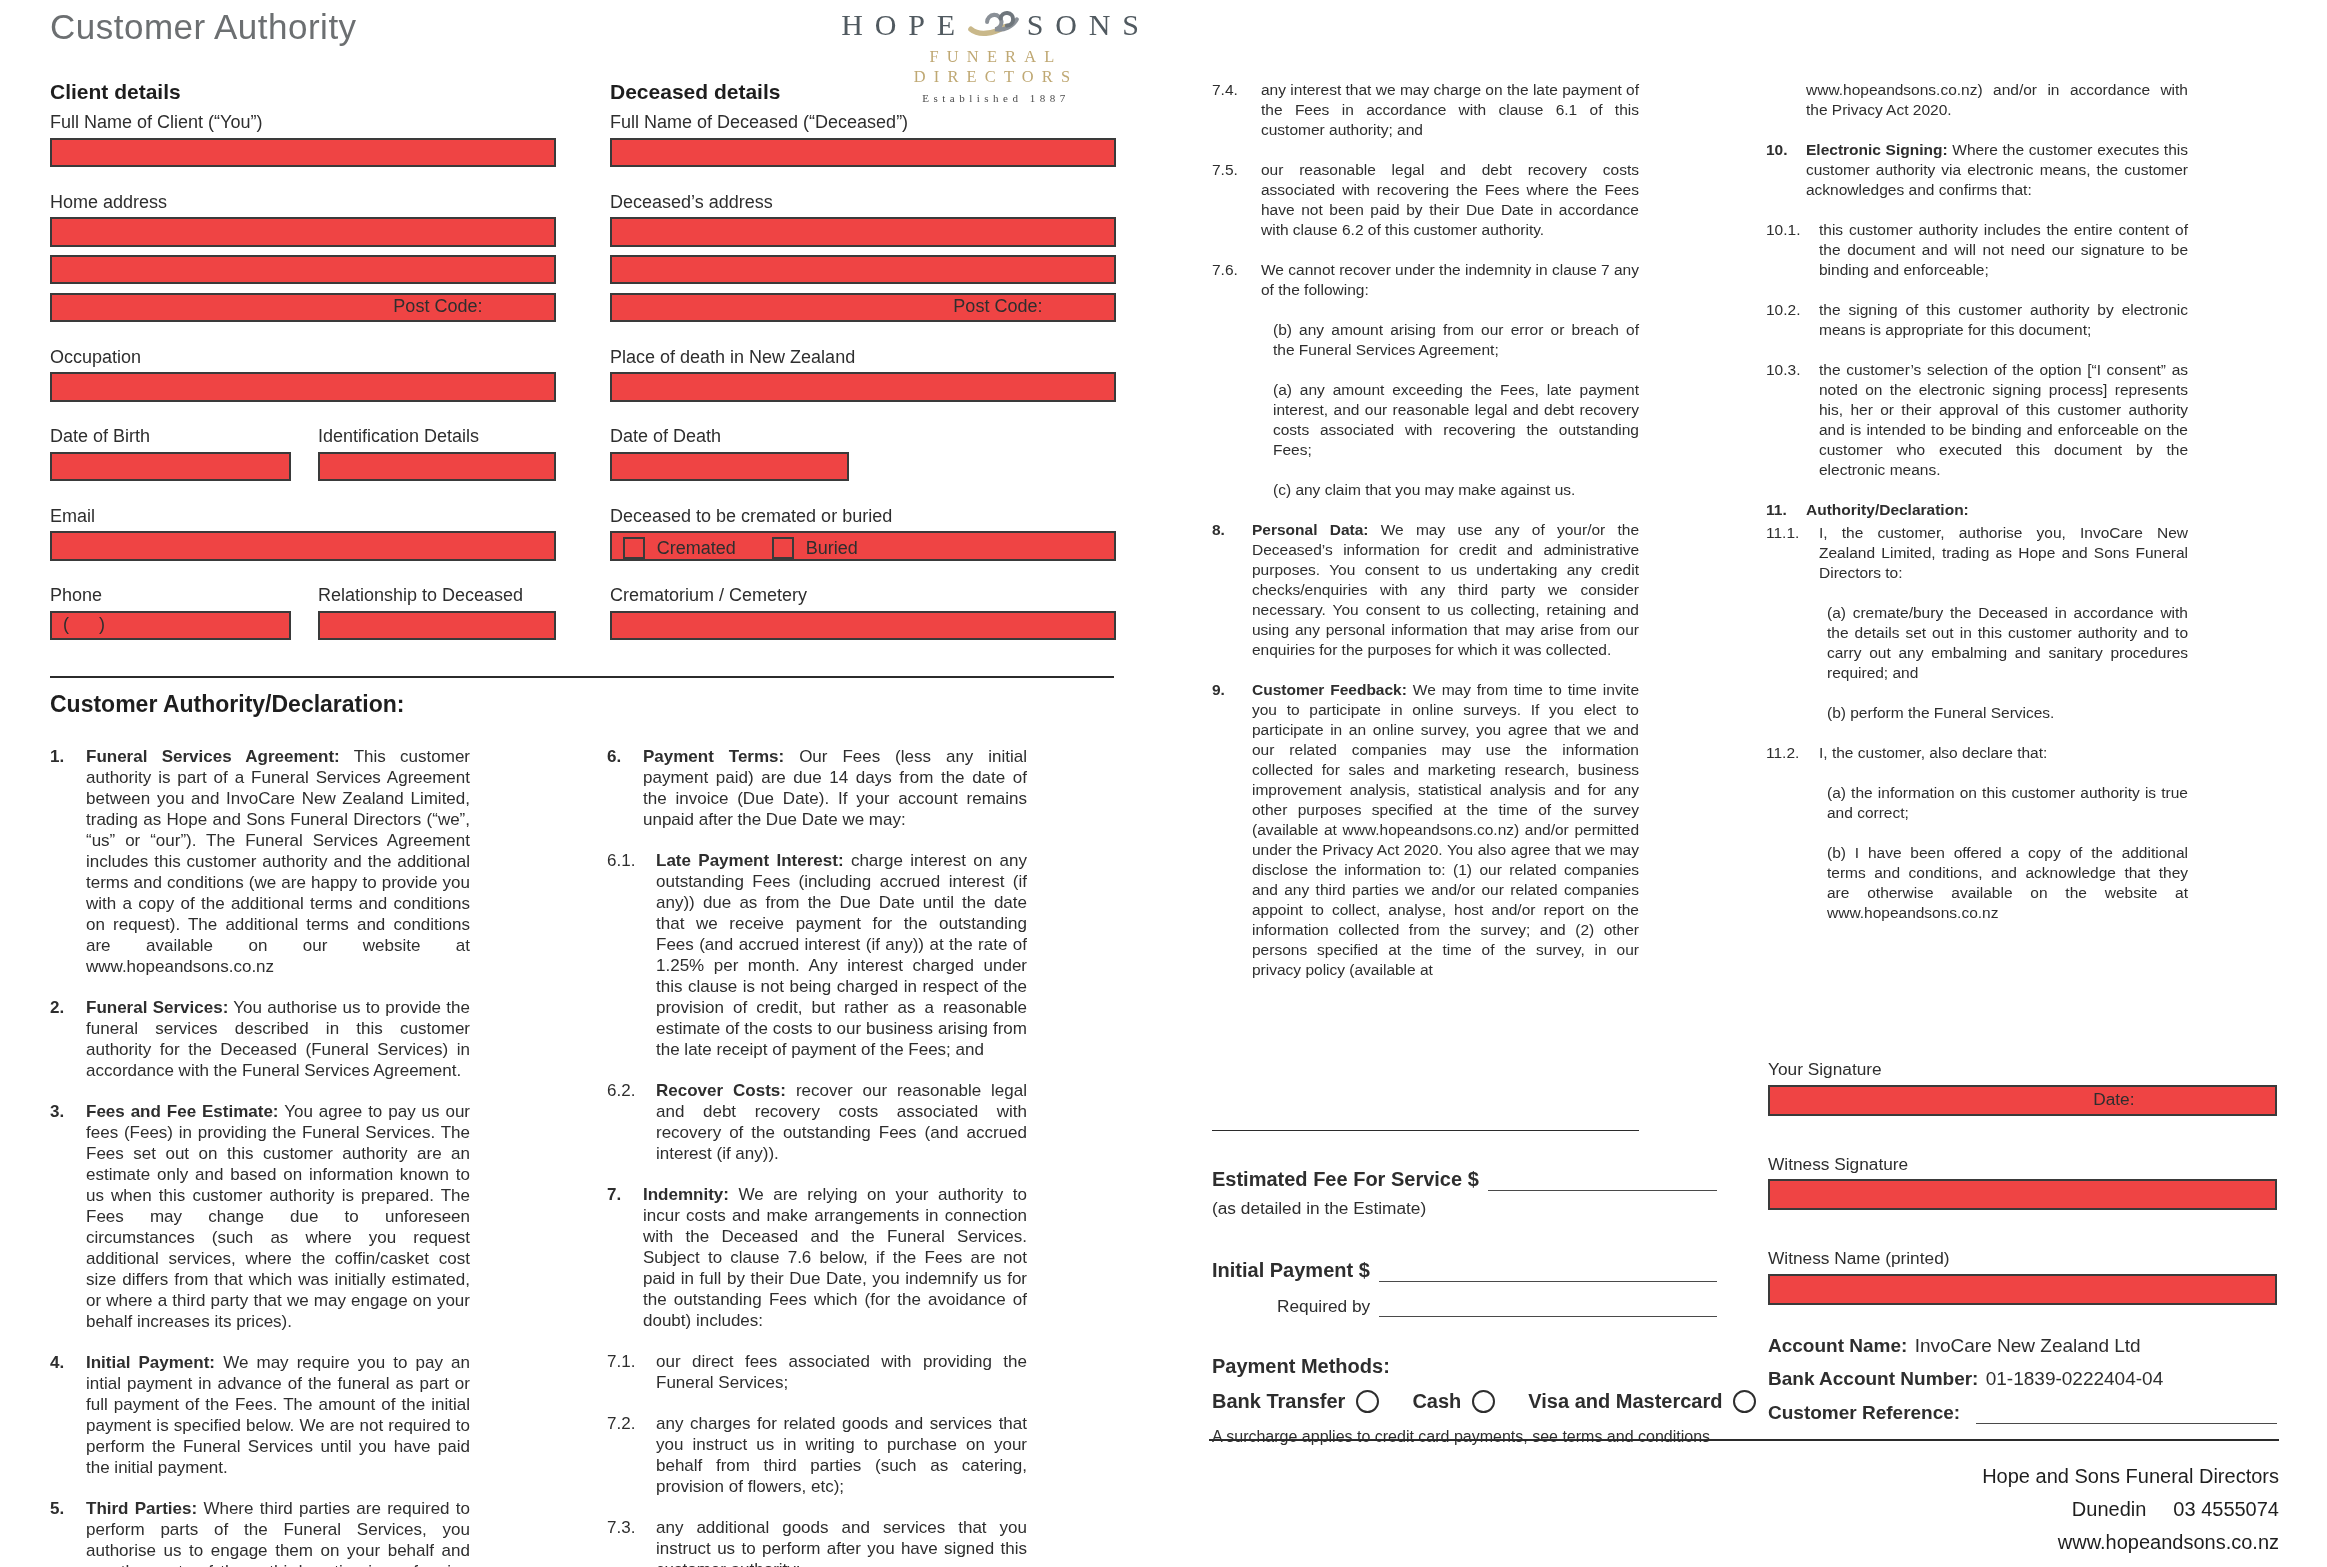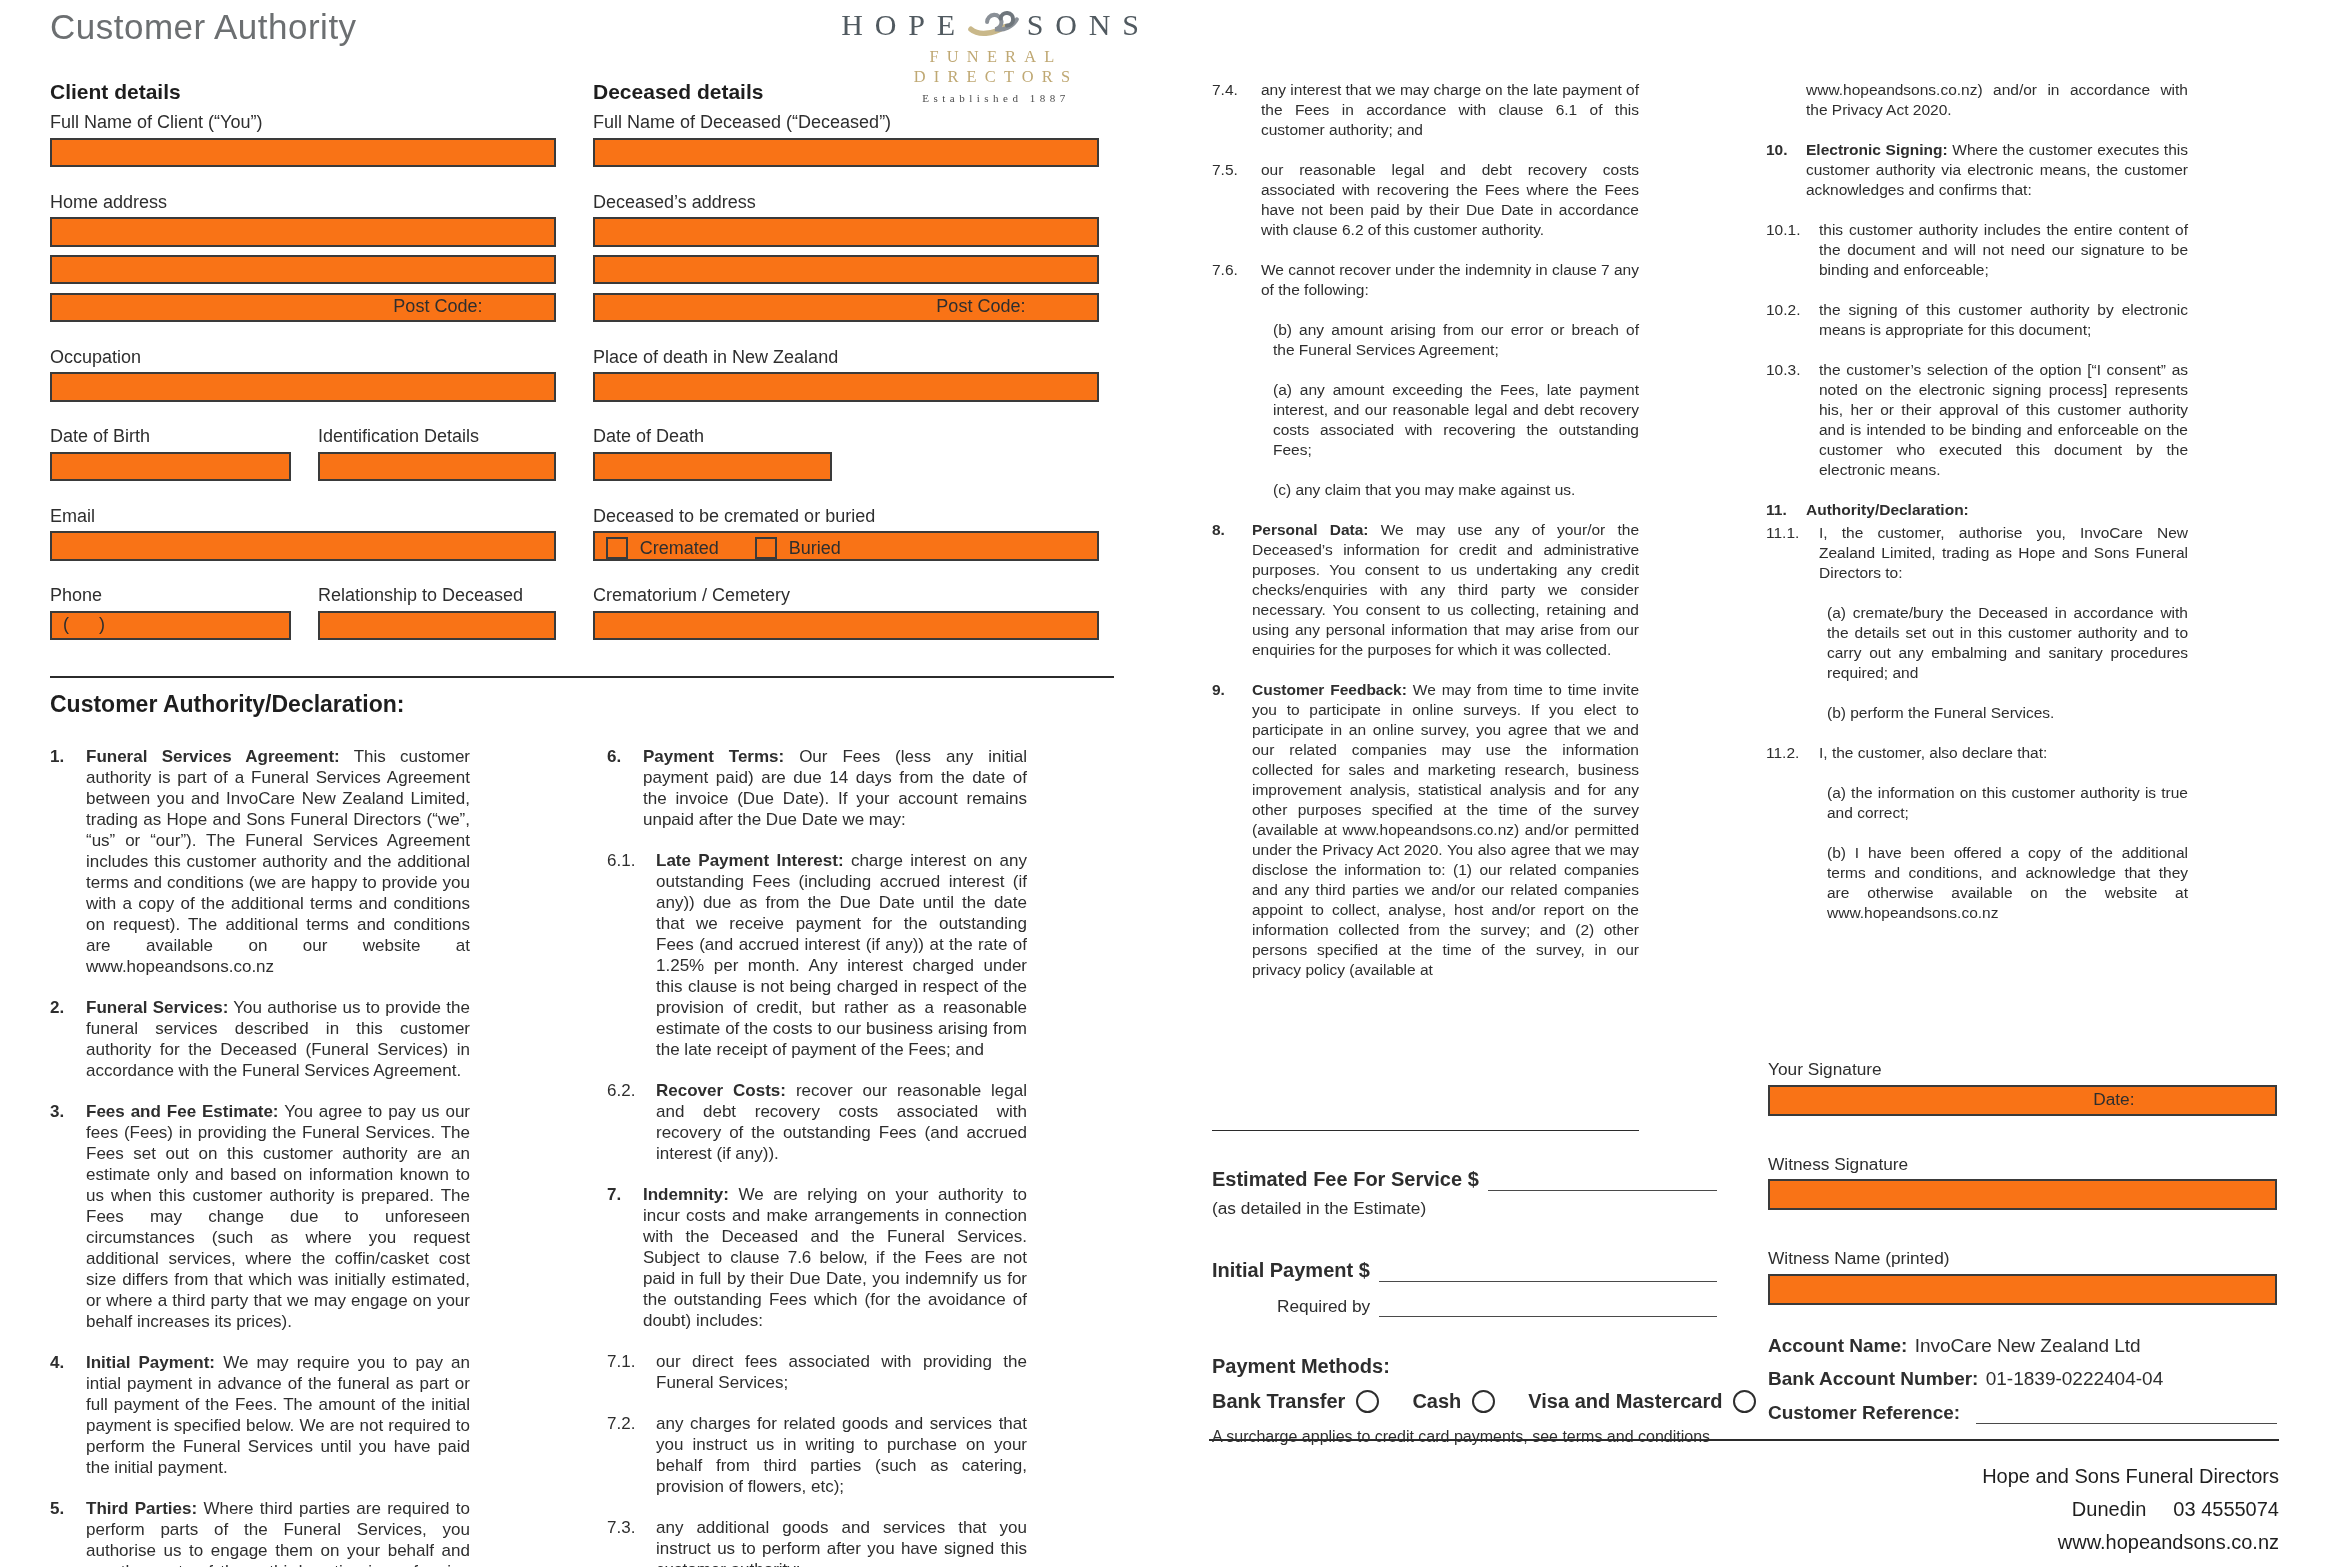--- a/index.html
+++ b/index.html
@@ -14,25 +14,25 @@
   #title{left:50px;top:7.3px;font-size:35px;font-weight:normal;color:#6c6f71;letter-spacing:0.5px}
   #logo{left:846px;top:3.6px;width:300px;text-align:center;font-family:"Liberation Serif",serif}
   #logo .row1{display:flex;align-items:center;justify-content:center;font-size:30px;letter-spacing:11.8px;color:#515a60}
   #logo .row1 .w{white-space:pre}
   #logo .tagline{font-size:16.4px;letter-spacing:8.2px;color:#bfa873;margin-top:0.9px}
   #logo .est{font-size:11px;letter-spacing:4.5px;color:#4c4c4c;margin-top:4.5px}
 
   
   .form-col{position:absolute;top:80px;width:506px}
   #client-form{left:50px}
-  #deceased-form{left:593px}
+  #deceased-form{left:610px}
   .fheading{font-size:21px;font-weight:bold;color:#1e1e1e}
   .flabel{font-size:18px;margin:24.5px 0 4.5px 0}
   .flabel.first{margin-top:8.2px}
-  .fbox{height:25.5px;border:2.7px solid #3a3a3a;background:#f97316;position:relative;font-size:18px}
+  .fbox{height:25.5px;border:2.7px solid #3a3a3a;background:#ef4444;position:relative;font-size:18px}
   .fbox + .fbox{margin-top:8.2px}
   .fbox .inbox{position:absolute;left:68%;top:1.8px;font-size:18px;color:#2e2e2e}
   .fbox .pval{position:absolute;left:11px;top:1.8px;font-size:18px;white-space:pre}
   .frow{display:flex}
   .frow .fcol-a{width:241px;margin-right:27px}
   .frow .fcol-b{width:238px}
   .halfbox{width:235px}
   .fbox.checks{display:flex;align-items:flex-end;padding-left:11px}
   .cb{width:18px;height:18px;border:2.7px solid #3a3a3a;margin-right:11.8px;flex:0 0 auto}
   .cb.second{margin-left:36px}

